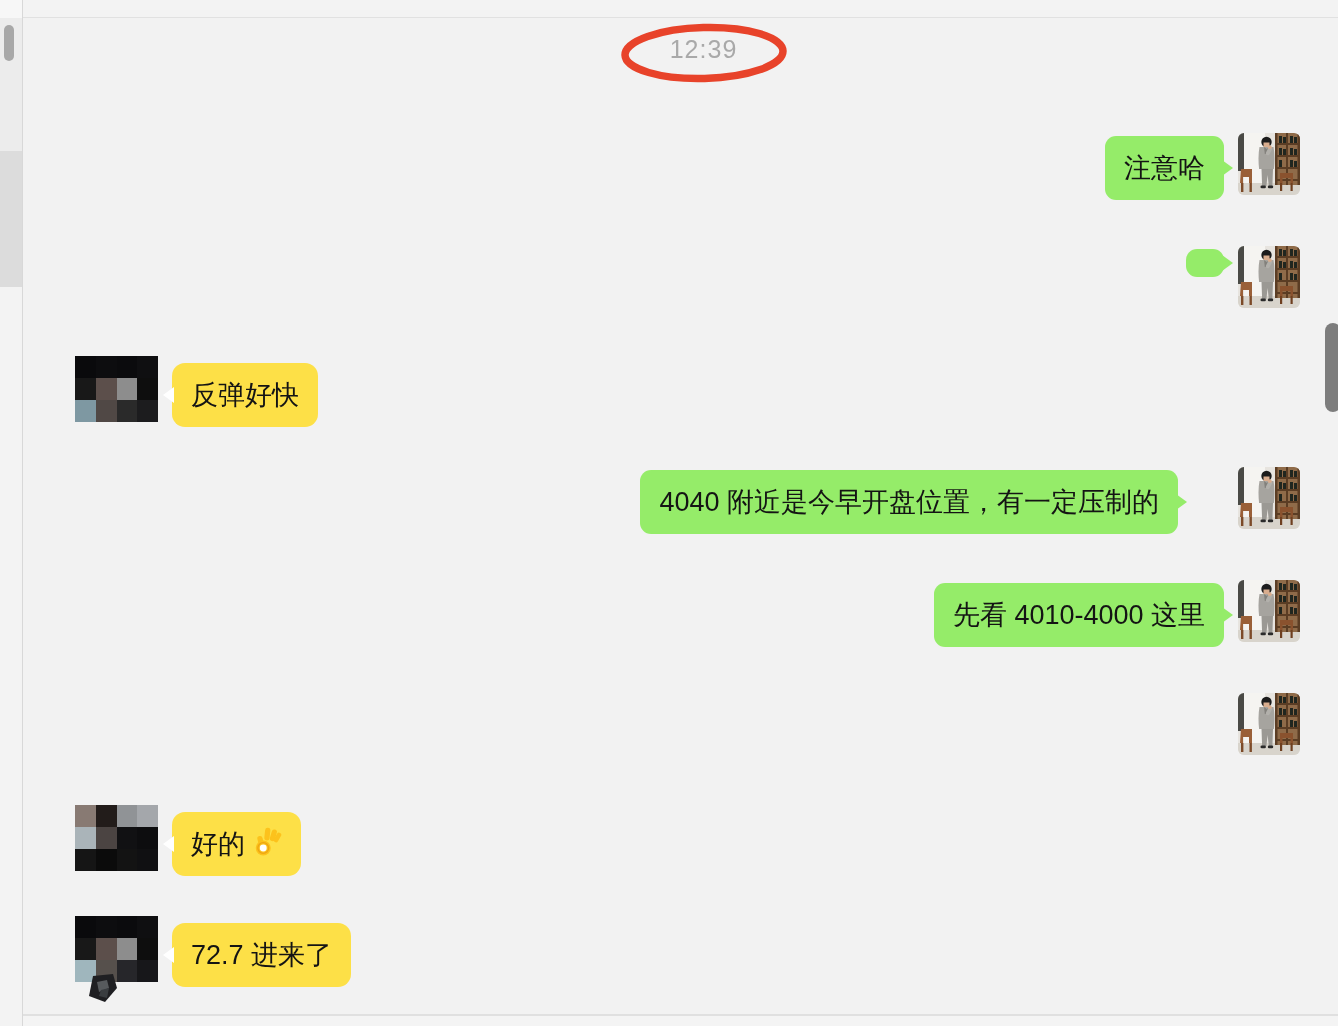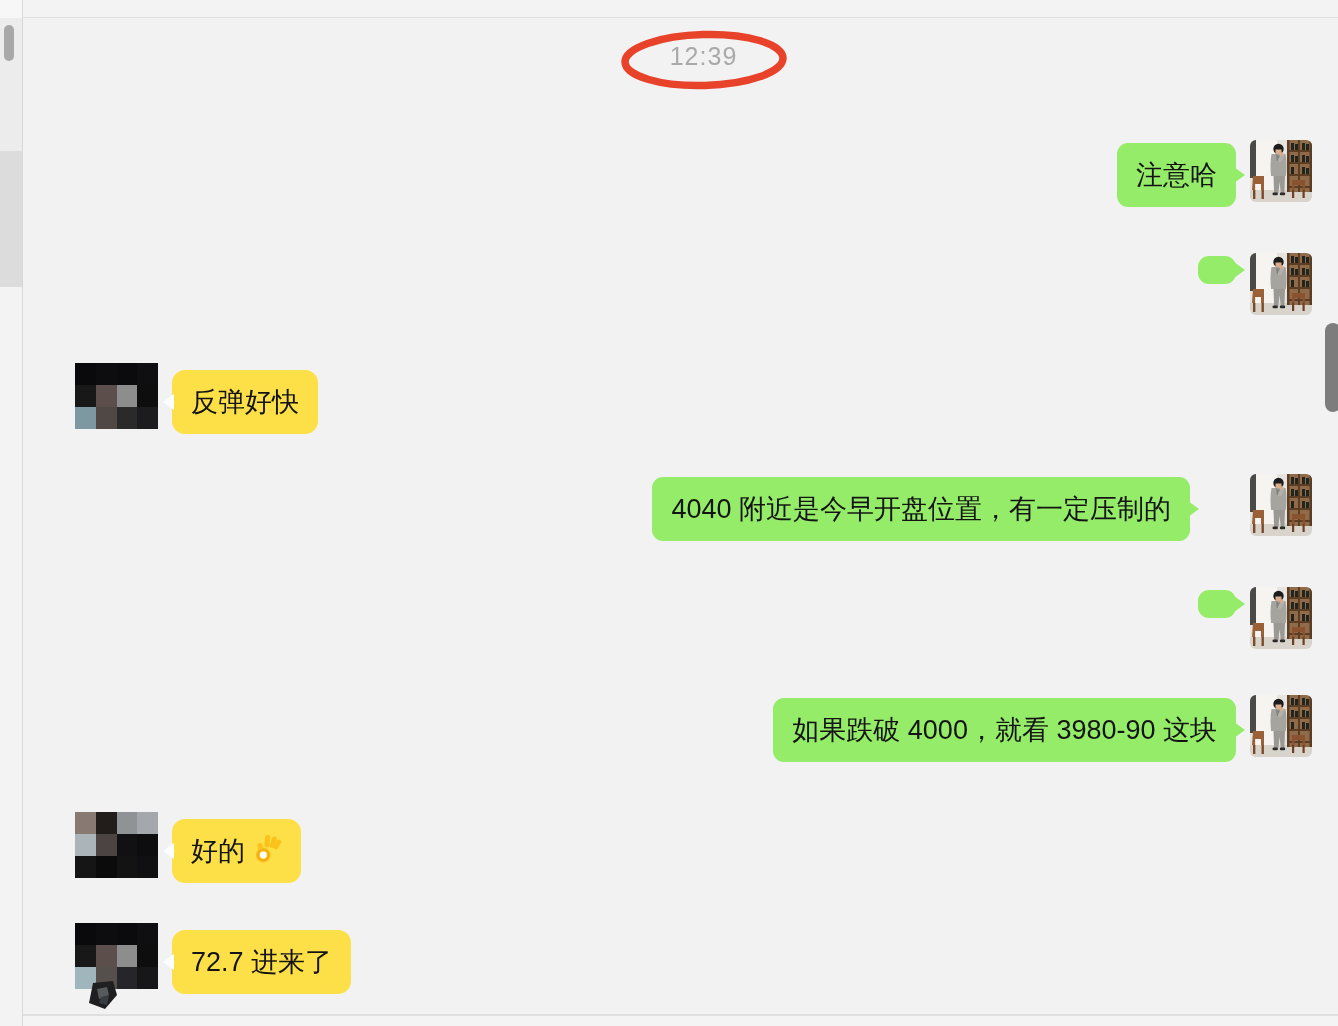--- a/index.html
+++ b/index.html
@@ -28,38 +28,38 @@
   .rail-thumb{
     position:absolute;left:4px;top:25px;width:10px;height:36px;
     background:#a8a8a8;border-radius:5px;
   }
   .right-scroll-thumb{
     position:absolute;right:-3px;top:323px;width:16px;height:89px;
     background:#7d7d7d;border-radius:8px;z-index:6;
   }
   
   .chat{
-    position:absolute;left:23px;top:18px;width:1315px;height:996px;
+    position:absolute;left:23px;top:11px;width:1315px;height:996px;
     overflow:hidden;
   }
   
   .time-wrap{
     position:relative;height:62px;margin-top:12px;
     display:flex;align-items:center;justify-content:center;
   }
   .time-inner{position:relative;left:23px;width:176px;height:62px;
     display:flex;align-items:center;justify-content:center;}
   .circle-annotation{position:absolute;left:0;top:0;}
   .time-label{
     position:relative;z-index:2;font-size:25px;letter-spacing:1px;
     color:#a9a9a9;transform:translateY(-5px);
   }
   
   .msg-row{display:flex;align-items:flex-start;}
-  .msg-row.right{justify-content:flex-end;padding-right:26px;}
+  .msg-row.right{justify-content:flex-end;padding-right:38px;}
   .msg-row.left{justify-content:flex-start;padding-left:52px;}
   .r1{margin-top:48px;}
   .r2{margin-top:46px;}
   .r3{margin-top:48px;}
   .r4{margin-top:40px;gap:46px;}
   .r5{margin-top:46px;}
   .r6{margin-top:46px;}
   .r7{margin-top:50px;}
   .r8{margin-top:40px;}
   
@@ -270,21 +270,21 @@
   <path d="M26 14 l2.8 2 l2.8 -2 l-0.8 7 h-4 z" fill="#83817c"></path>
   <rect x="29" y="13.5" width="4" height="9" rx="2" fill="#b2b0ab" transform="rotate(26 31 18)"></rect>
   <circle cx="31.8" cy="14.2" r="1.9" fill="#d9ad8e"></circle>
   <path d="M23.5 36 h11.5 l-0.6 17 h-3.6 l-1.2 -11 l-1.2 11 h-4.3 z" fill="#9b9994"></path>
   <rect x="22.5" y="52.5" width="5.4" height="2.8" rx="1.3" fill="#2b2b2b"></rect>
   <rect x="29.8" y="52.5" width="5.4" height="2.8" rx="1.3" fill="#2b2b2b"></rect>
 </svg>
       </div>
     </div>
     <div class="msg-row right r5">
-      <div class="bubble sent"><span class="tail"></span></div>
+      <div class="bubble sent"><span>先看 4010-4000 这里</span><span class="tail"></span></div>
       <div class="avatar photo">
 <svg width="62" height="62" viewBox="0 0 62 62">
   <rect width="62" height="62" fill="#e7e4df"></rect>
   <rect x="0" y="0" width="6" height="38" fill="#4a4a46"></rect>
   <rect x="6" y="0" width="21" height="62" fill="#f5f4f1"></rect>
   <rect x="0" y="50" width="62" height="12" fill="#d8d4cc"></rect>
   <rect x="37" y="0" width="25" height="52" fill="#8f6b49"></rect>
   <g fill="#5b3d24">
     <rect x="37" y="0" width="2.5" height="52"></rect>
             <rect x="48" y="0" width="2" height="52"></rect>
@@ -319,21 +319,20 @@
   <path d="M26 14 l2.8 2 l2.8 -2 l-0.8 7 h-4 z" fill="#83817c"></path>
   <rect x="29" y="13.5" width="4" height="9" rx="2" fill="#b2b0ab" transform="rotate(26 31 18)"></rect>
   <circle cx="31.8" cy="14.2" r="1.9" fill="#d9ad8e"></circle>
   <path d="M23.5 36 h11.5 l-0.6 17 h-3.6 l-1.2 -11 l-1.2 11 h-4.3 z" fill="#9b9994"></path>
   <rect x="22.5" y="52.5" width="5.4" height="2.8" rx="1.3" fill="#2b2b2b"></rect>
   <rect x="29.8" y="52.5" width="5.4" height="2.8" rx="1.3" fill="#2b2b2b"></rect>
 </svg>
       </div>
     </div>
     <div class="msg-row right r6">
-      <div class="bubble sent"><span>如果跌破 4000，就看 3980-90 这块</span><span class="tail"></span></div>
       <div class="avatar photo">
 <svg width="62" height="62" viewBox="0 0 62 62">
   <rect width="62" height="62" fill="#e7e4df"></rect>
   <rect x="0" y="0" width="6" height="38" fill="#4a4a46"></rect>
   <rect x="6" y="0" width="21" height="62" fill="#f5f4f1"></rect>
   <rect x="0" y="50" width="62" height="12" fill="#d8d4cc"></rect>
   <rect x="37" y="0" width="25" height="52" fill="#8f6b49"></rect>
   <g fill="#5b3d24">
     <rect x="37" y="0" width="2.5" height="52"></rect>
             <rect x="48" y="0" width="2" height="52"></rect>

